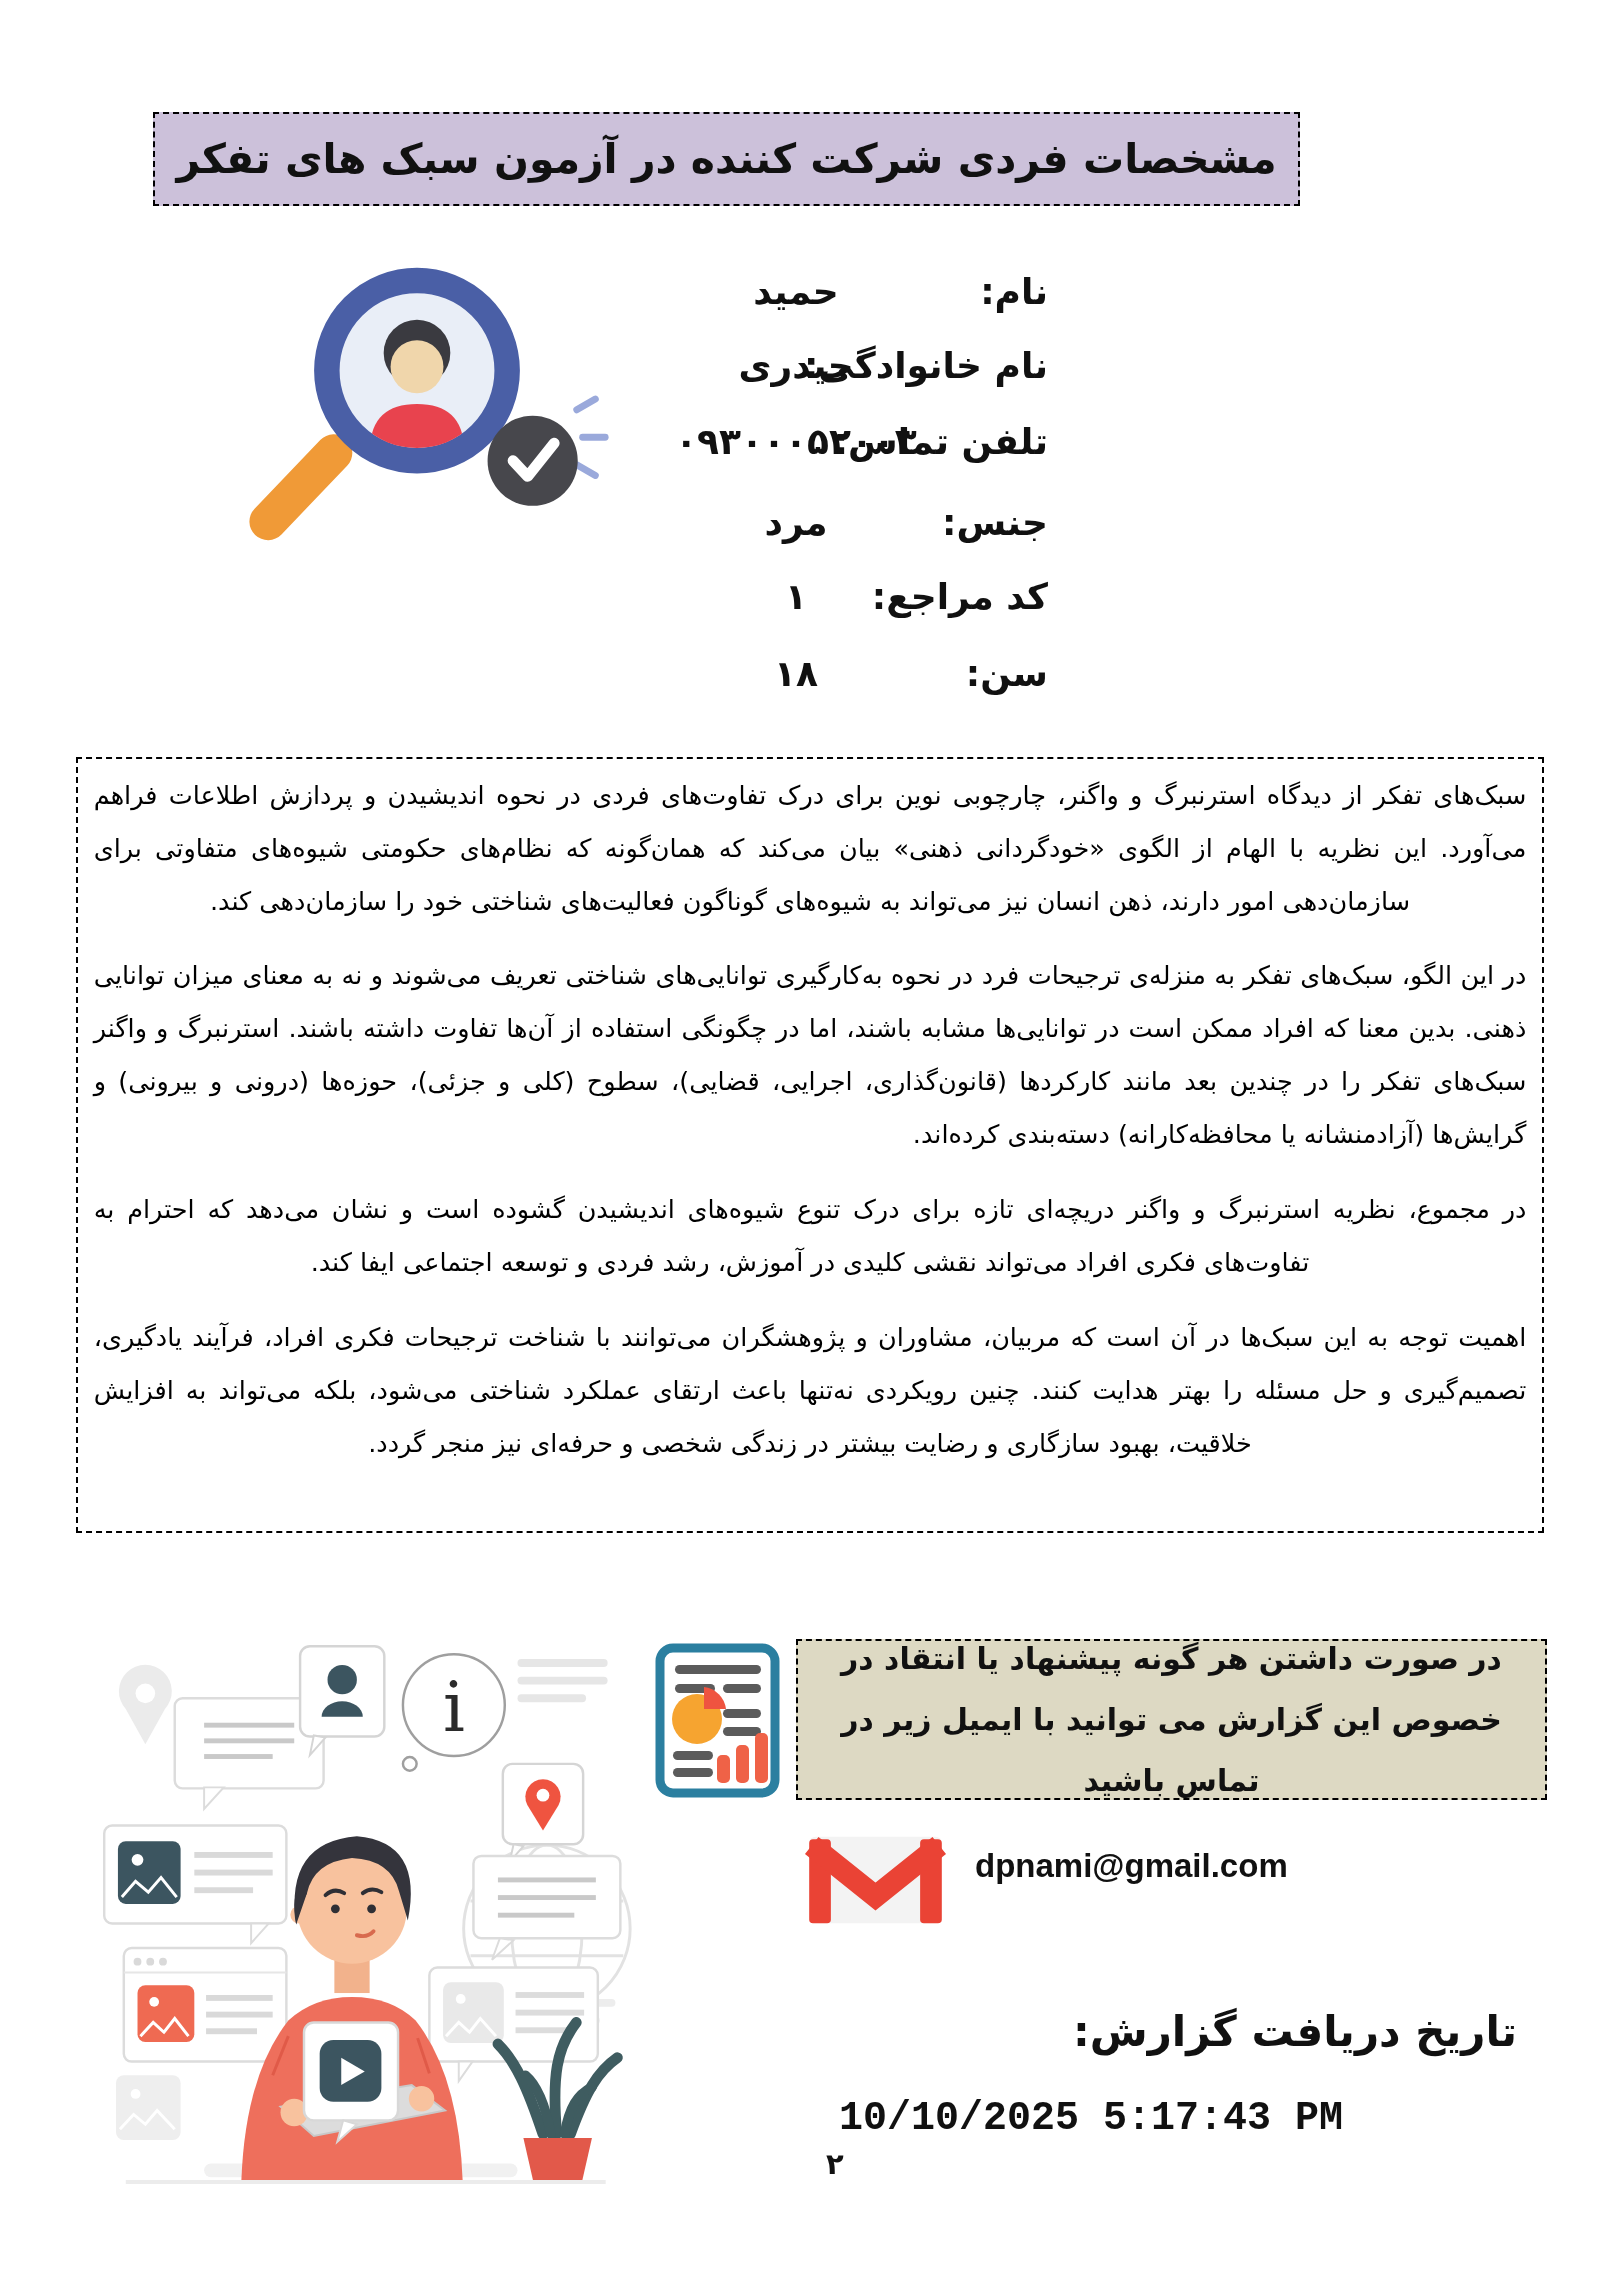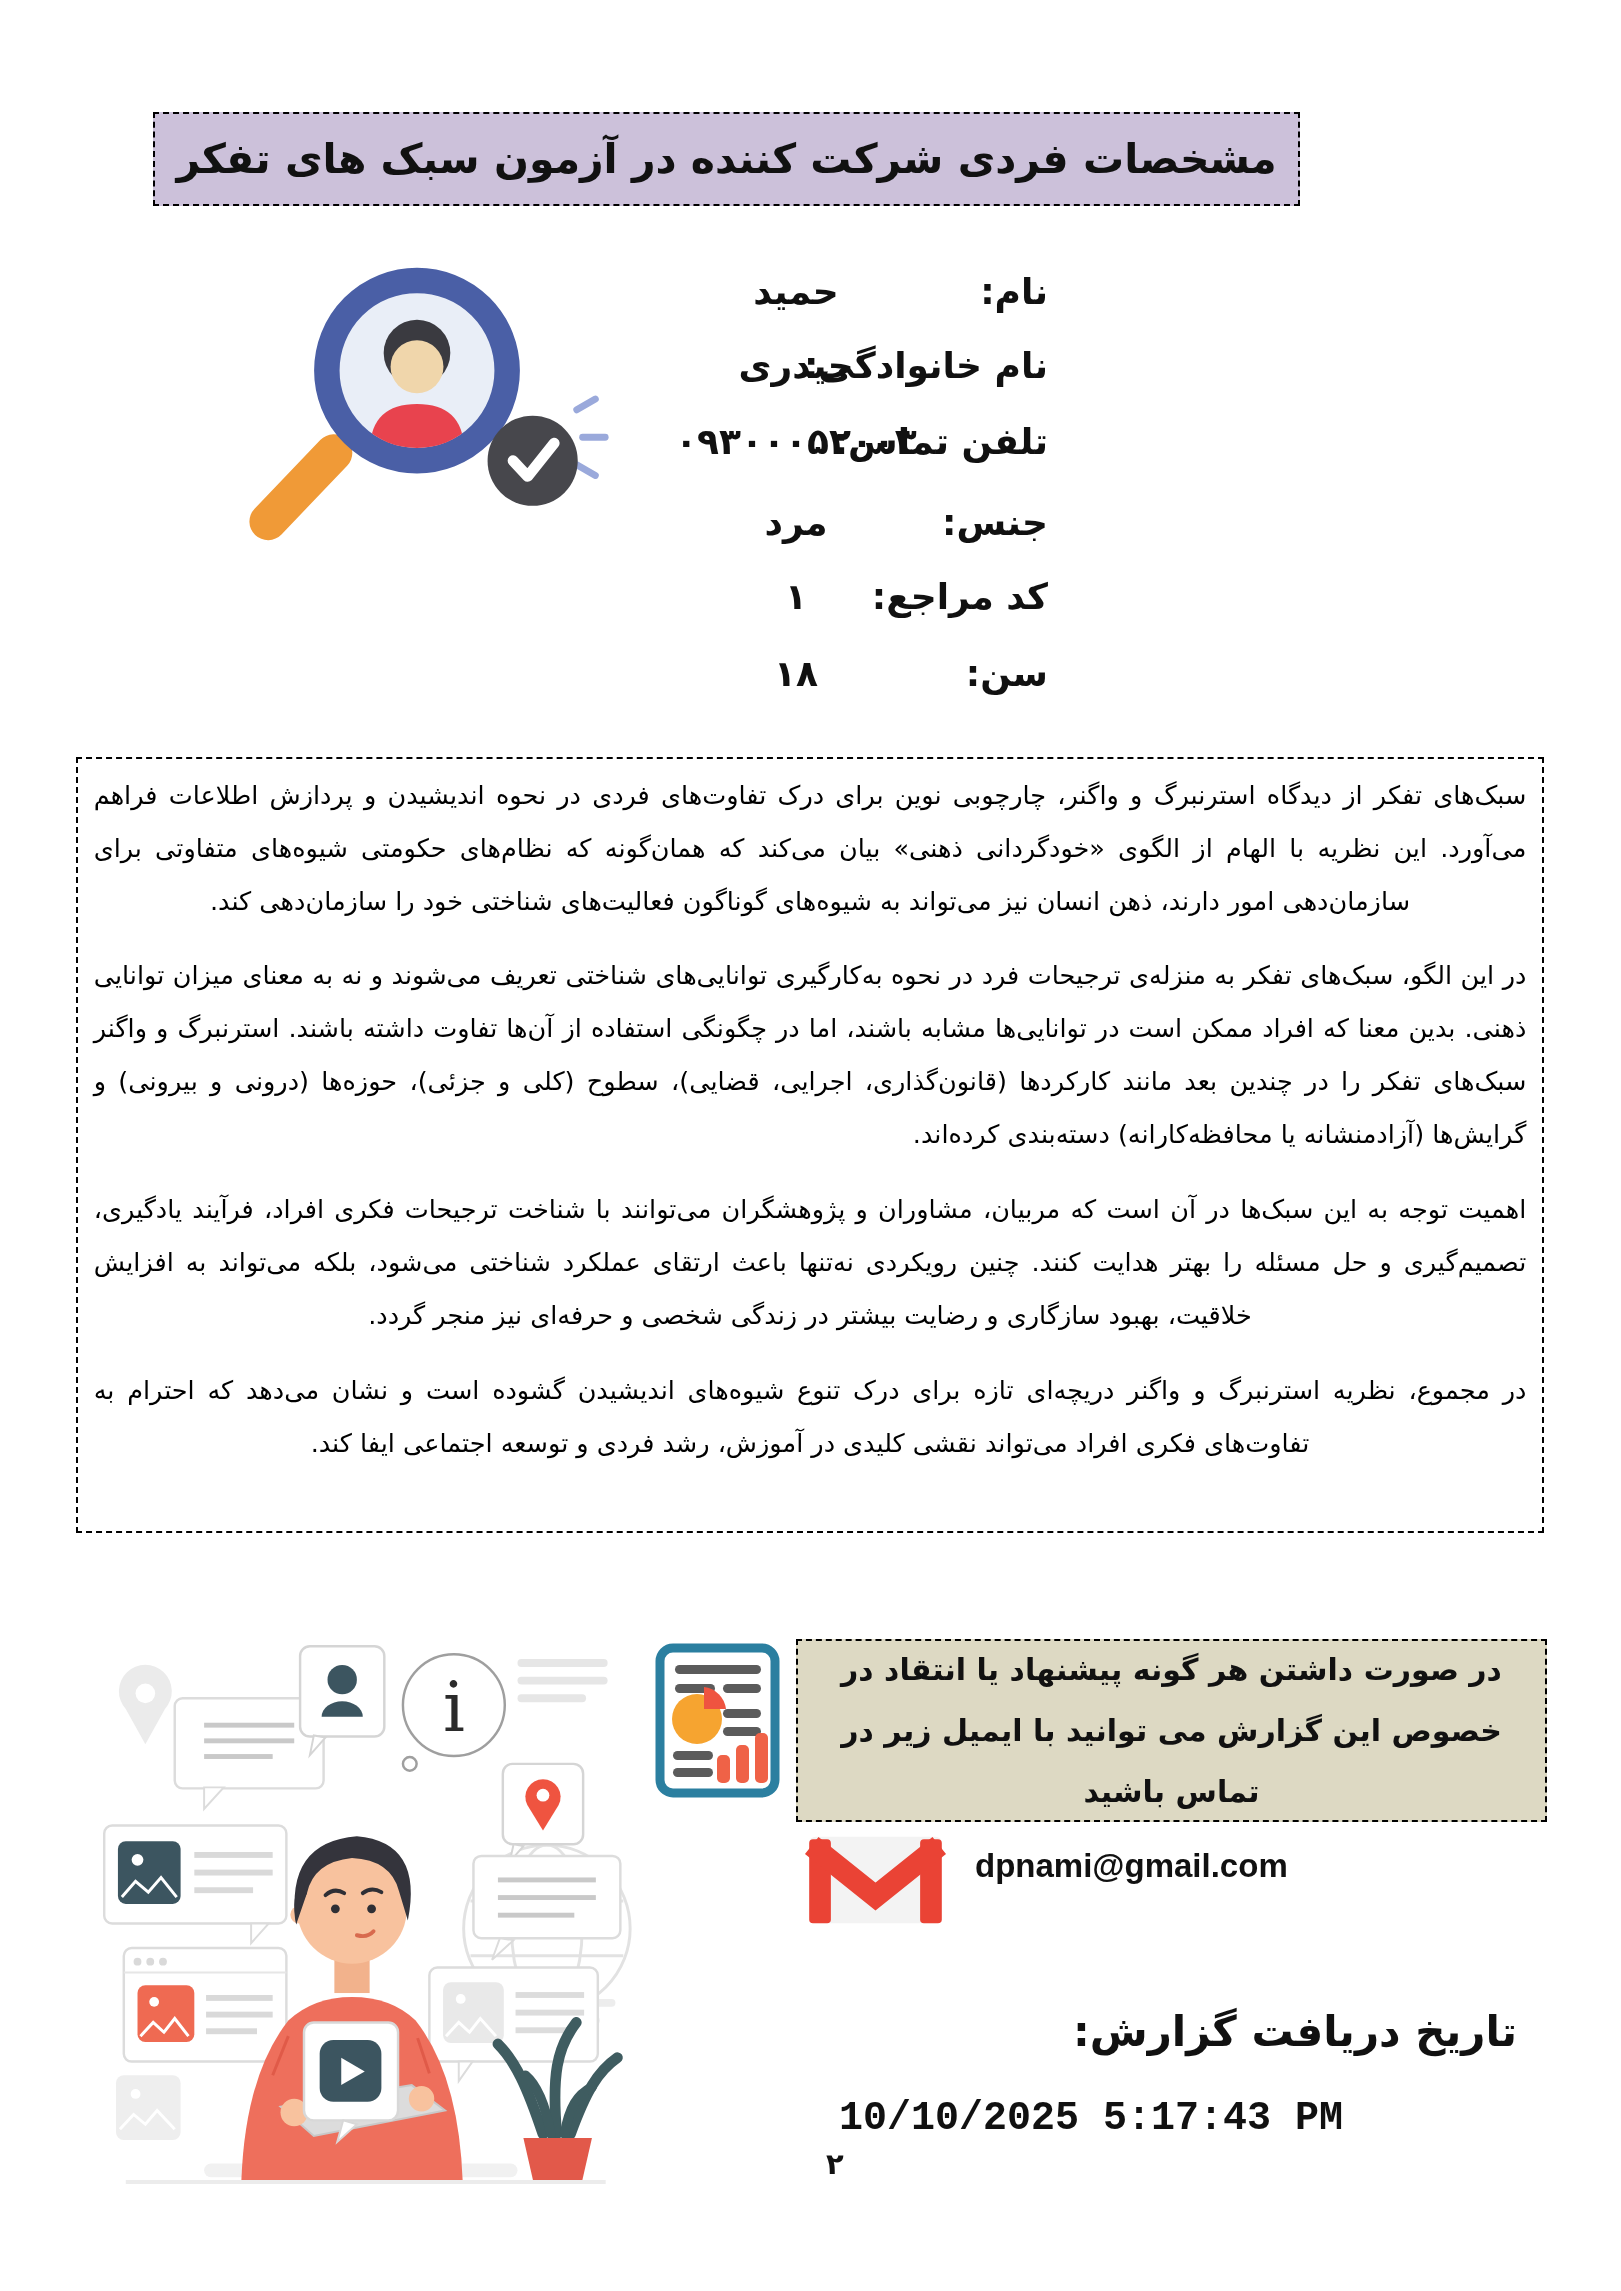--- a/index.html
+++ b/index.html
@@ -26,21 +26,21 @@
     padding:9.8px 15.7px 0 15.7px;}
   .text-box p{margin:0 0 21.6px 0;font-size:25.5px;line-height:53px;
     text-align:justify;text-align-last:center;color:#000000;}
   .text-box p:nth-child(2){text-align-last:right;}
   .text-box p:last-child{margin-bottom:0;}
 
   
   .bottom-illustration{position:absolute;left:57px;top:1615px;width:590px;height:570px;}
   .report-icon{position:absolute;left:655px;top:1643px;width:125px;height:155px;}
 
-  .feedback-box{position:absolute;left:796px;top:1639px;width:751px;height:183px;
+  .feedback-box{position:absolute;left:796px;top:1639px;width:751px;height:161px;
     background:#ddd9c3;border:2.9px dashed #000;box-sizing:border-box;direction:rtl;
     display:flex;align-items:center;justify-content:center;text-align:center;
     padding:0 13.7px;}
   .feedback-box span{font-size:30px;font-weight:bold;line-height:61px;}
 
   .gmail-icon{position:absolute;left:799px;top:1829px;width:153px;height:102px;}
   .email-text{position:absolute;left:975px;top:1847px;font-size:33px;font-weight:bold;
     font-family:"Liberation Sans",sans-serif;}
 
   .report-date-label{position:absolute;right:104px;top:2007px;font-size:42px;font-weight:bold;
@@ -102,22 +102,22 @@
     <span class="label">کد مراجع:</span>
   </div>
   <div class="form-row" style="top:653px">
     <span class="value">۱۸</span>
     <span class="label">سن:</span>
   </div>
 
   <div class="text-box">
     <p>سبک‌های تفکر از دیدگاه استرنبرگ و واگنر، چارچوبی نوین برای درک تفاوت‌های فردی در نحوه اندیشیدن و پردازش اطلاعات فراهم می‌آورد. این نظریه با الهام از الگوی «خودگردانی ذهنی» بیان می‌کند که همان‌گونه که نظام‌های حکومتی شیوه‌های متفاوتی برای سازمان‌دهی امور دارند، ذهن انسان نیز می‌تواند به شیوه‌های گوناگون فعالیت‌های شناختی خود را سازمان‌دهی کند.</p>
     <p>در این الگو، سبک‌های تفکر به منزله‌ی ترجیحات فرد در نحوه به‌کارگیری توانایی‌های شناختی تعریف می‌شوند و نه به معنای میزان توانایی ذهنی. بدین معنا که افراد ممکن است در توانایی‌ها مشابه باشند، اما در چگونگی استفاده از آن‌ها تفاوت داشته باشند. استرنبرگ و واگنر سبک‌های تفکر را در چندین بعد مانند کارکردها (قانون‌گذاری، اجرایی، قضایی)، سطوح (کلی و جزئی)، حوزه‌ها (درونی و بیرونی) و گرایش‌ها (آزادمنشانه یا محافظه‌کارانه) دسته‌بندی کرده‌اند.</p>
+    <p>در مجموع، نظریه استرنبرگ و واگنر دریچه‌ای تازه برای درک تنوع شیوه‌های اندیشیدن گشوده است و نشان می‌دهد که احترام به تفاوت‌های فکری افراد می‌تواند نقشی کلیدی در آموزش، رشد فردی و توسعه اجتماعی ایفا کند.</p>
     <p>اهمیت توجه به این سبک‌ها در آن است که مربیان، مشاوران و پژوهشگران می‌توانند با شناخت ترجیحات فکری افراد، فرآیند یادگیری، تصمیم‌گیری و حل مسئله را بهتر هدایت کنند. چنین رویکردی نه‌تنها باعث ارتقای عملکرد شناختی می‌شود، بلکه می‌تواند به افزایش خلاقیت، بهبود سازگاری و رضایت بیشتر در زندگی شخصی و حرفه‌ای نیز منجر گردد.</p>
-    <p>در مجموع، نظریه استرنبرگ و واگنر دریچه‌ای تازه برای درک تنوع شیوه‌های اندیشیدن گشوده است و نشان می‌دهد که احترام به تفاوت‌های فکری افراد می‌تواند نقشی کلیدی در آموزش، رشد فردی و توسعه اجتماعی ایفا کند.</p>
   </div>
 
   <svg class="bottom-illustration" viewBox="0 0 602 582">
 
     <g>
       <path d="M90 132 L70 96 A27 27 0 1 1 110 96 Z" fill="#ebebeb"></path>
       <circle cx="90" cy="80" r="10" fill="#ffffff"></circle>
     </g>
     <g>
       <rect x="470" y="45" width="92" height="8" rx="4" fill="#e6e6e6"></rect>

